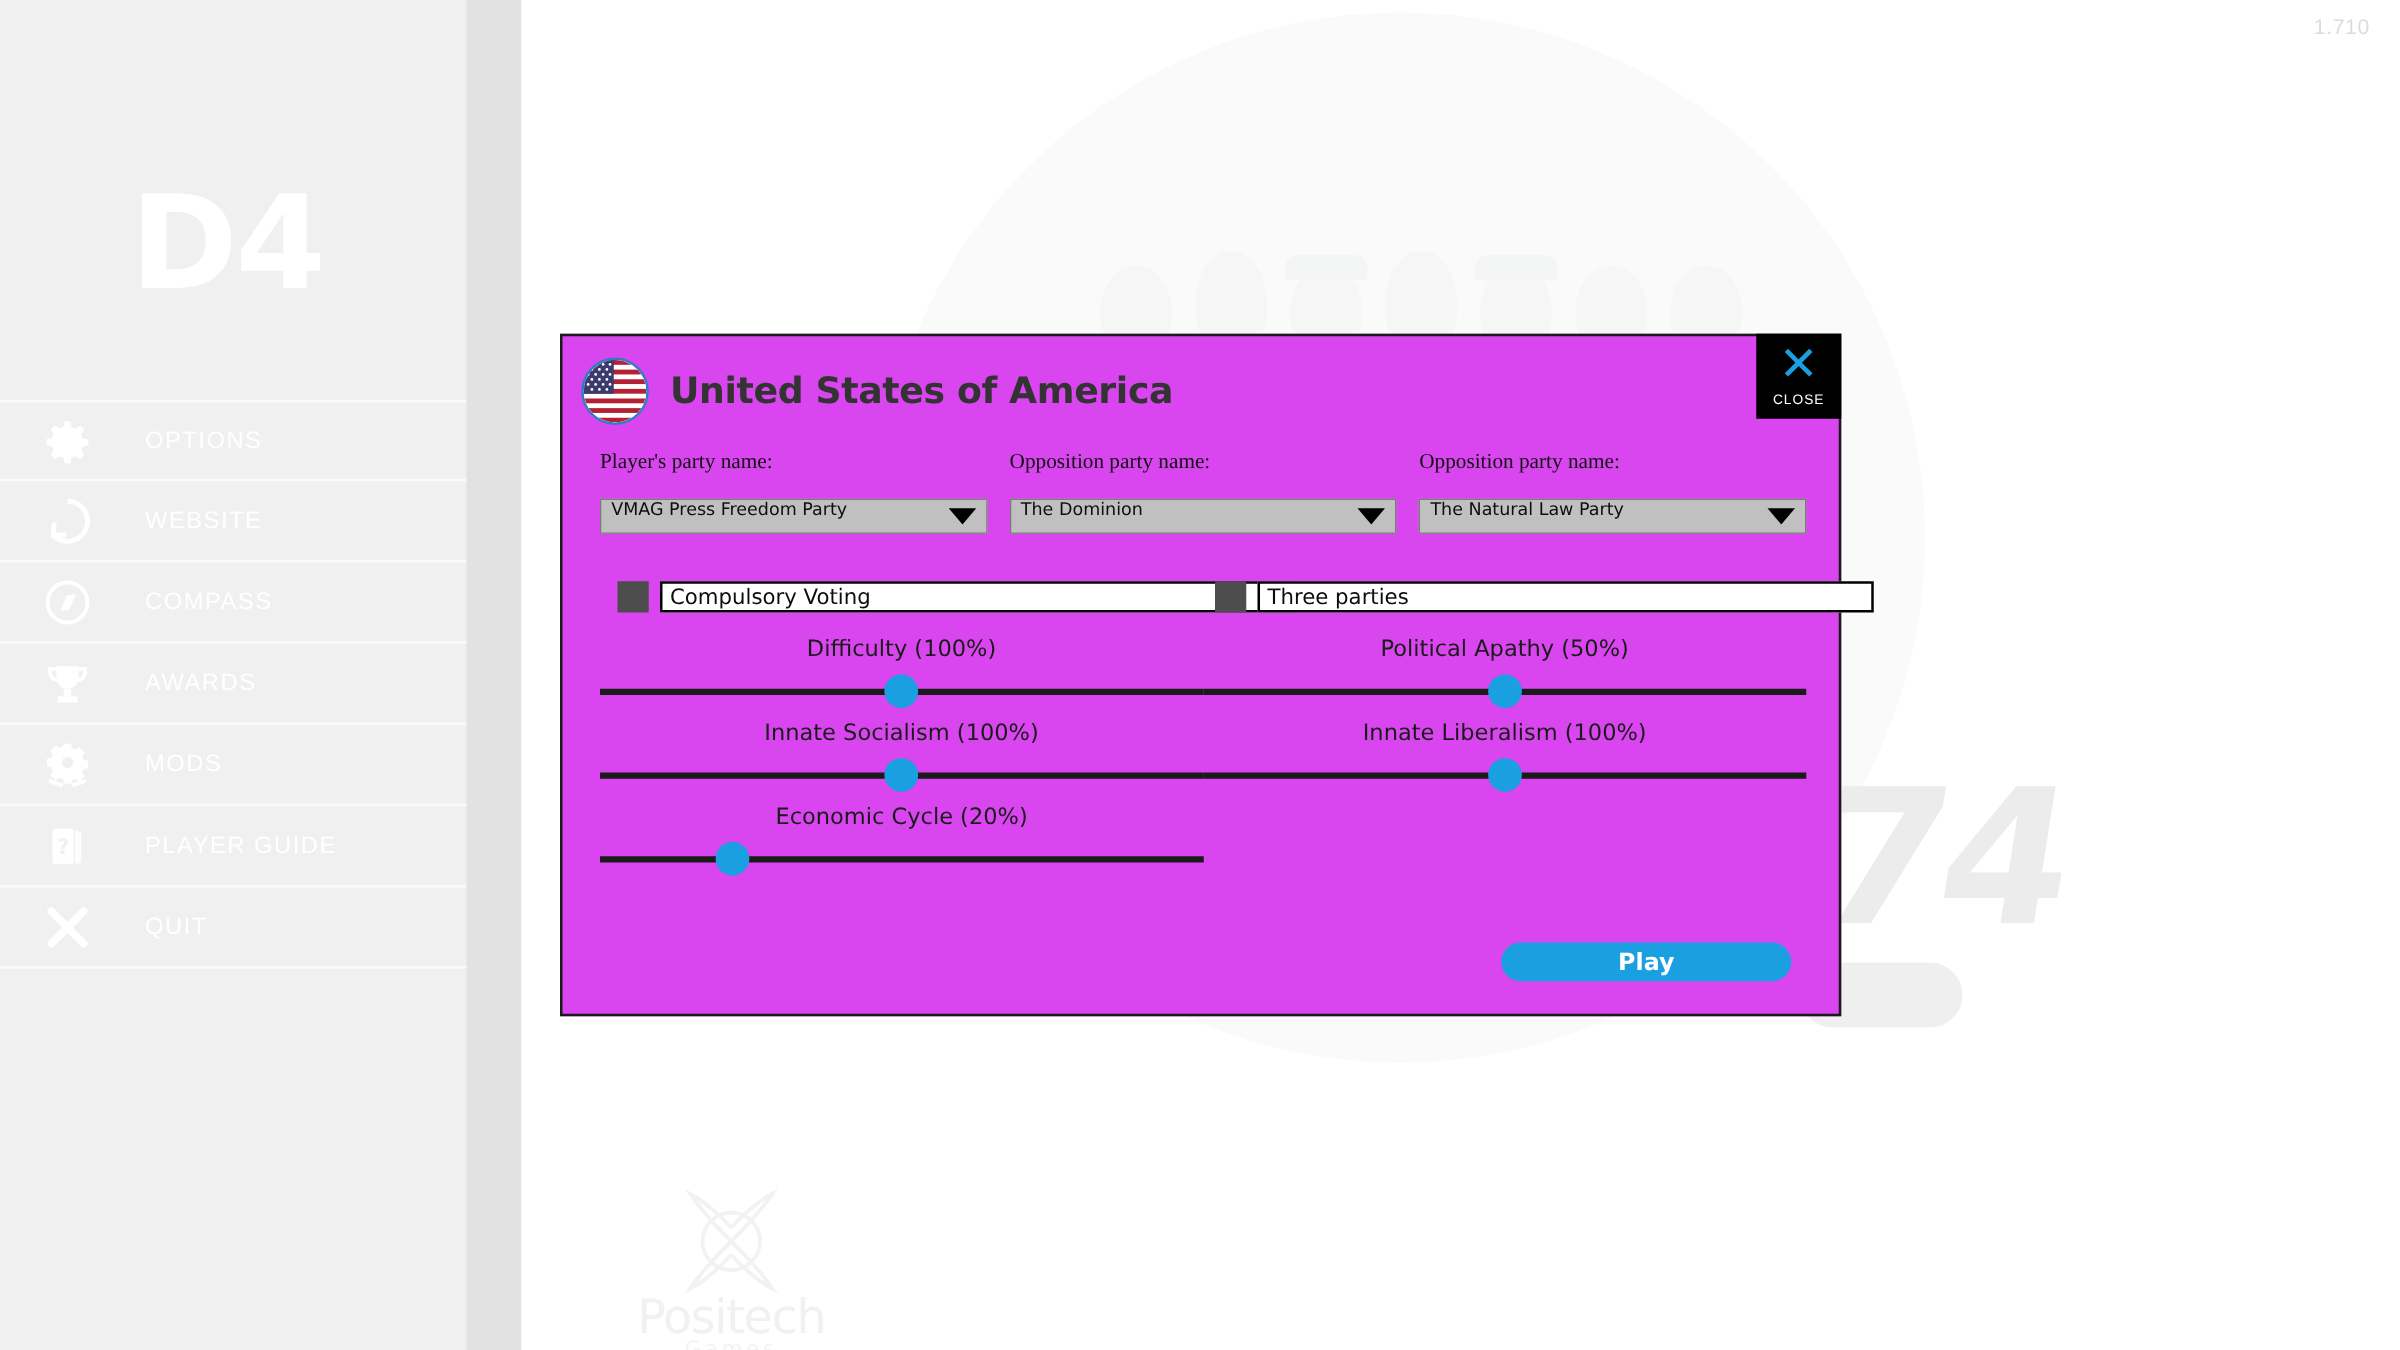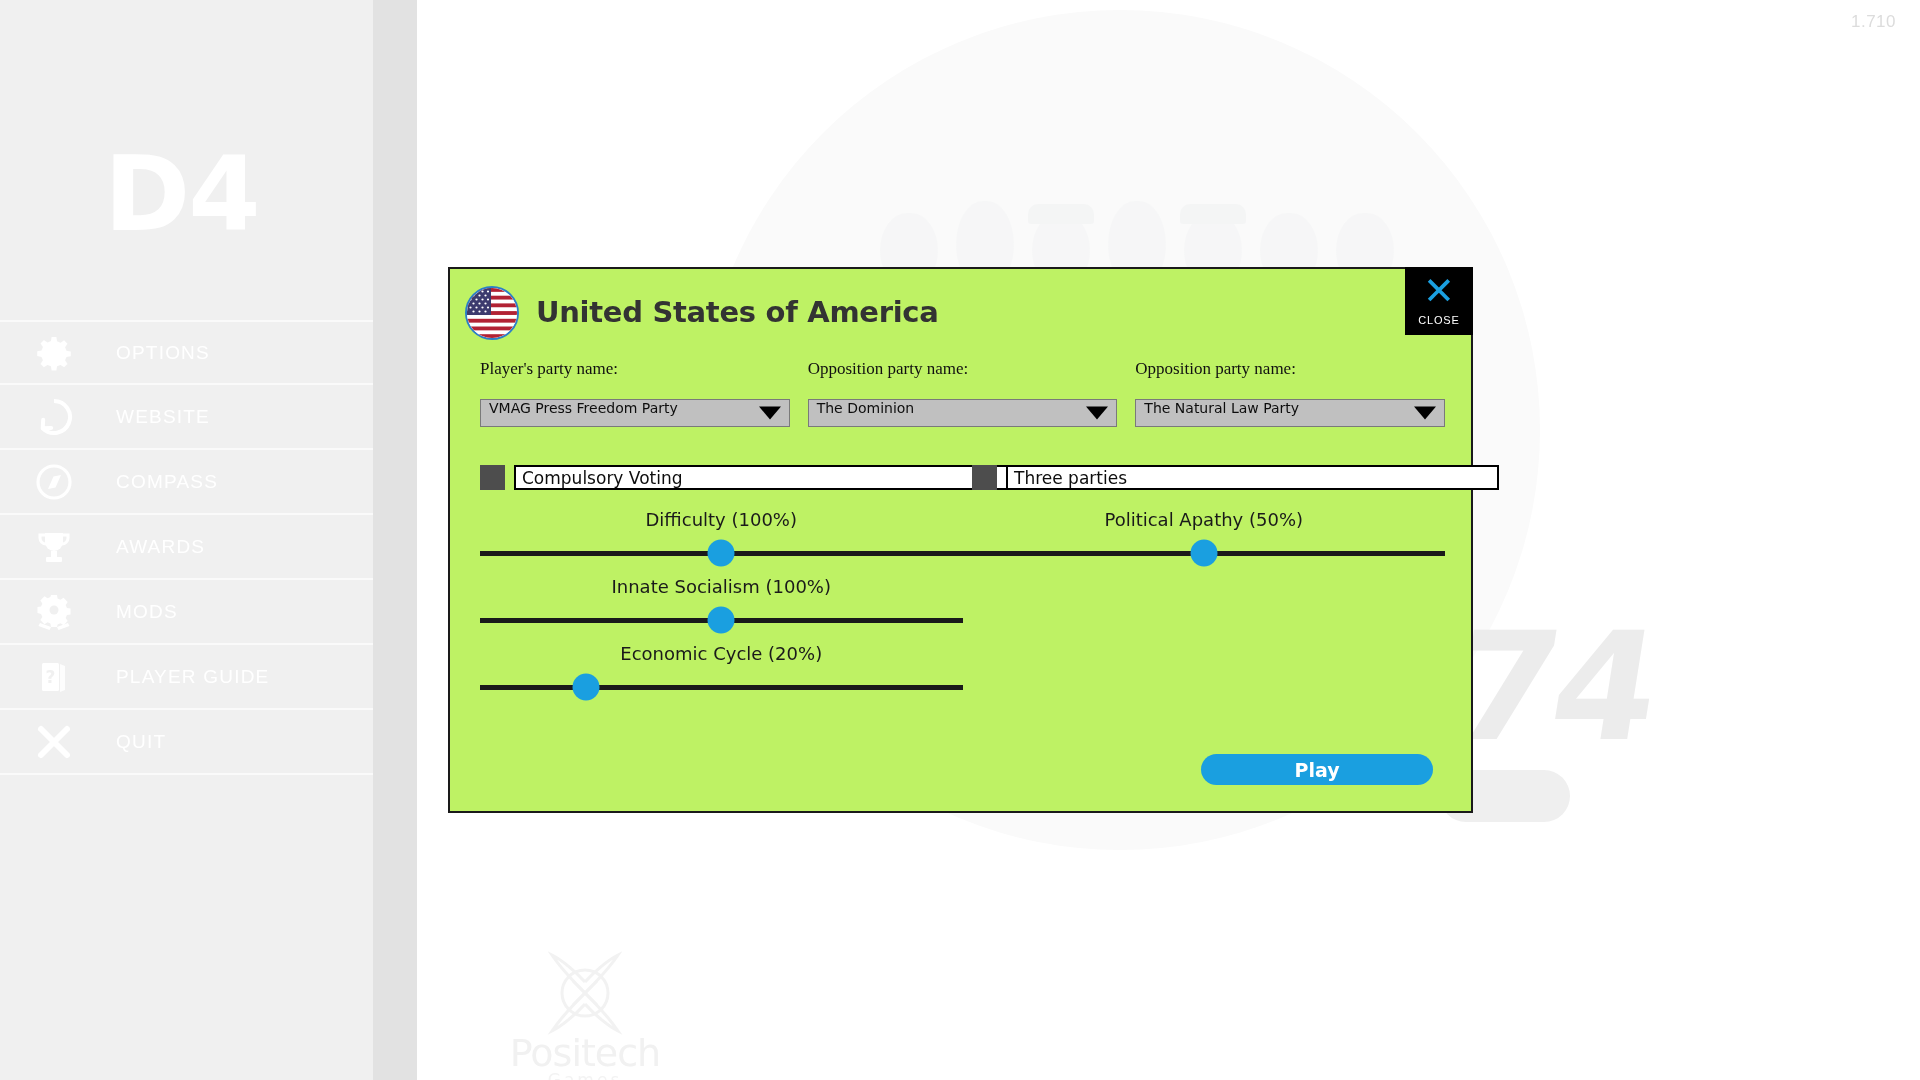--- a/index.html
+++ b/index.html
@@ -105,21 +105,21 @@
   }
   .positech-sub {
     font-size: 17px; color: #f3f3f3; letter-spacing: 3px;
     font-family: "DejaVu Sans", sans-serif;
   }
 
   
   .dialog {
     position: absolute; left: 448px; top: 267px;
     width: 1025px; height: 546px;
-    background: #bef264;
+    background: #d946ef;
     border: 2px solid #1a1a1a;
   }
   .dlg-header {
     position: relative; height: 70px;
   }
   .flag {
     position: absolute; left: 15px; top: 17px;
     width: 54px; height: 54px; border-radius: 50%;
     border: 2px solid #2c7fc7;
     overflow: hidden;
@@ -180,21 +180,21 @@
     border-left: 11px solid transparent;
     border-right: 11px solid transparent;
     border-top: 13px solid #000000;
   }
 
   
   .check-row {
     position: absolute; top: 196px;
     display: flex; align-items: stretch; gap: 9px;
   }
-  .check-row.left  { left: 30px;  width: 544px; }
+  .check-row.left  { left: 44px;  width: 544px; }
   .check-row.right { left: 522px; width: 527px; }
   .checkbox {
     width: 25px; height: 25px;
     background: #4d4d4d;
     flex: 0 0 25px;
     cursor: pointer;
   }
   .check-field {
     flex: 1 1 auto;
     height: 25px;
@@ -480,20 +480,26 @@
 
       <div class="slider-col">
 
         <div class="slider-group">
           <div class="slider-caption">Political Apathy (50%)</div>
           <div class="slider-track">
             <div class="slider-knob" style="left:50%"></div>
           </div>
         </div>
 
+        <div class="slider-group">
+          <div class="slider-caption">Innate Liberalism (100%)</div>
+          <div class="slider-track">
+            <div class="slider-knob" style="left:50%"></div>
+          </div>
+        </div>
 
 
       </div>
 
     </div>
 
     <div class="play-btn">Play</div>
 
   </div>
 </div>

